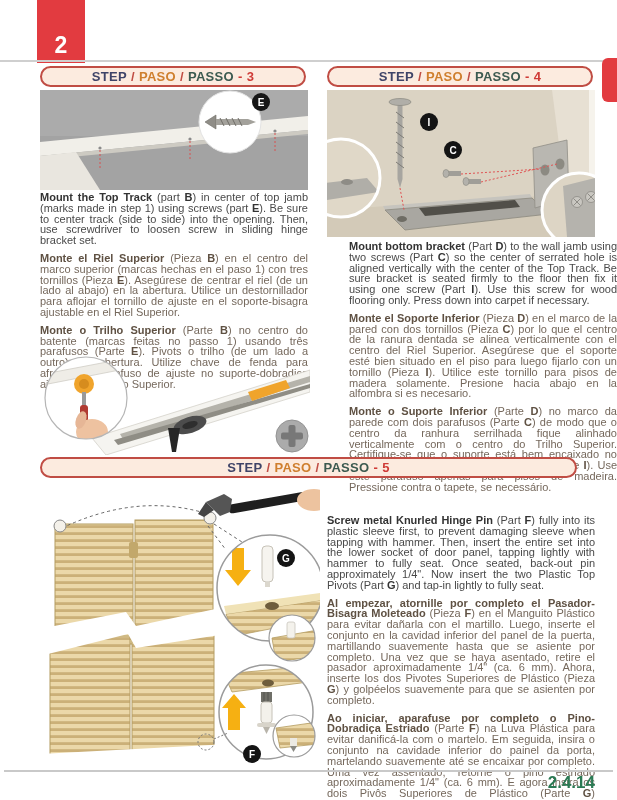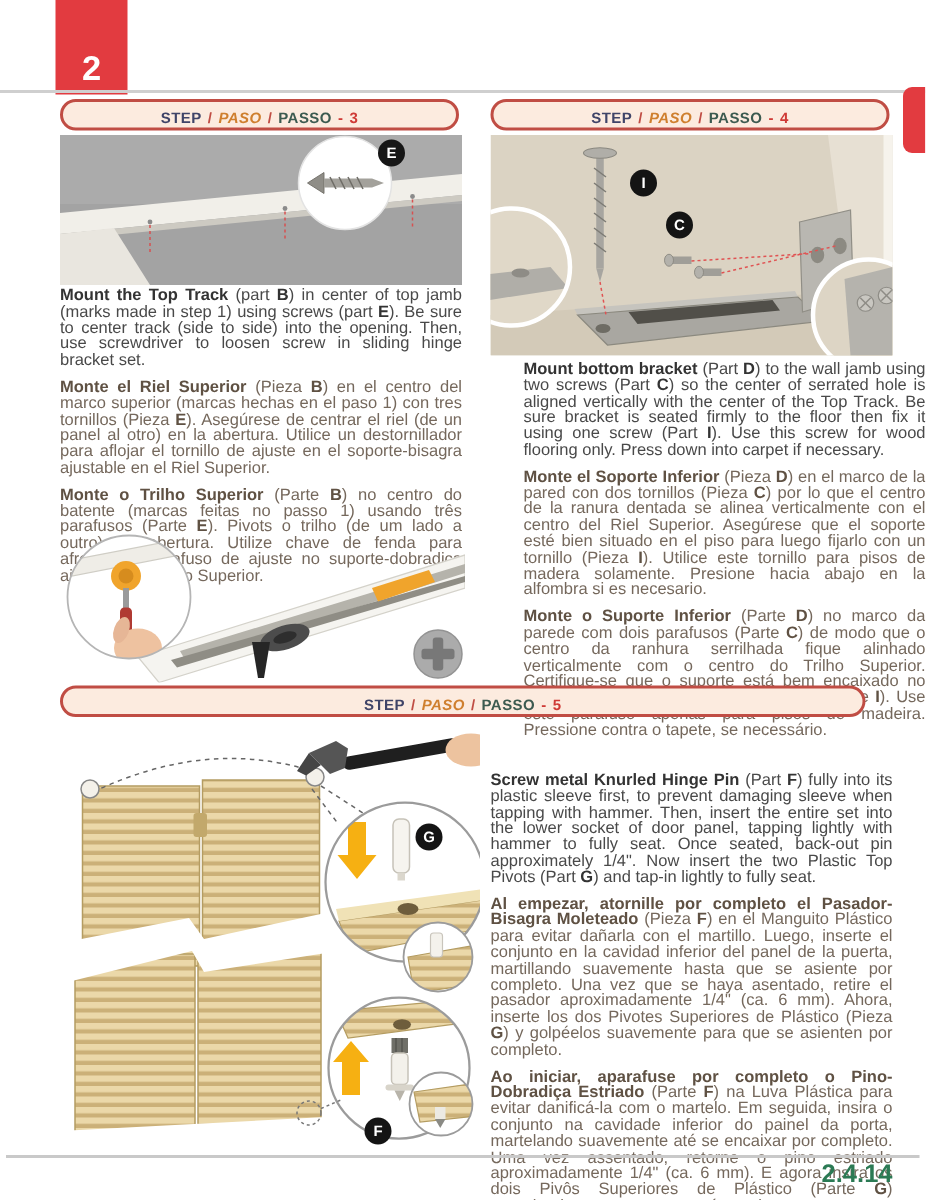--- a/index.html
+++ b/index.html
@@ -6,25 +6,25 @@
   .page{position:relative;width:617px;height:800px;background:#ffffff;overflow:hidden;
         font-family:"Liberation Sans","DejaVu Sans",sans-serif;}
   
   .section-tab{position:absolute;left:37px;top:0;width:48px;height:63px;background:#e23b40;
         display:flex;align-items:flex-end;justify-content:center;padding-bottom:6px;box-sizing:border-box;}
   .section-tab span{color:#ffffff;font-size:23px;font-weight:bold;line-height:1;}
   .top-rule{position:absolute;left:0;top:60px;width:617px;height:2px;background:#cfcfcf;}
   .edge-tab{position:absolute;right:0;top:58px;width:15px;height:44px;background:#e23b40;border-radius:6px 0 0 6px;}
   
   .pill{position:absolute;height:17px;border:2px solid #c04d44;border-radius:12px;background:#fcebdf;
-        display:flex;align-items:flex-end;justify-content:center;gap:4px;font-weight:bold;font-size:10px;letter-spacing:.3px;}
+        display:flex;align-items:center;justify-content:center;gap:4px;font-weight:bold;font-size:13px;letter-spacing:.3px;}
   .pill-3{left:40px;top:66px;width:262px;}
   .pill-4{left:327px;top:66px;width:262px;}
   .pill-5{left:40px;top:457px;width:533px;}
-  .w-step{color:#3f4468;} .sep{color:#c04d44;} .w-paso{color:#cf7f2e;font-style:italic;} .w-passo{color:#3c5a50;}
+  .w-step{color:#3f4468;} .sep{color:#c04d44;} .w-paso{color:#cf7f2e;} .w-passo{color:#3c5a50;}
   .dash{color:#cf3a36;} .num{color:#cf3a36;}
   
   .fig{position:absolute;display:block;}
   .fig3a{left:40px;top:90px;width:268px;height:100px;}
   .fig4{left:327px;top:90px;width:268px;height:147px;}
   .fig3b{left:40px;top:348px;width:270px;height:107px;}
   .fig5{left:28px;top:486px;width:292px;height:282px;}
   
   .textcol{position:absolute;width:268px;}
   .text3{left:40px;top:192px;}
@@ -164,21 +164,21 @@
       <line x1="253.5" y1="108.5" x2="246.5" y2="115.5" stroke="#8e8c86" stroke-width="1"></line>
       <circle cx="264" cy="107" r="5.5" fill="#c9c7c1" stroke="#8e8c86" stroke-width="0.8"></circle>
       <line x1="260.5" y1="103.5" x2="267.5" y2="110.5" stroke="#8e8c86" stroke-width="1"></line>
       <line x1="267.5" y1="103.5" x2="260.5" y2="110.5" stroke="#8e8c86" stroke-width="1"></line>
     </g>
     <circle cx="252" cy="120" r="37" fill="none" stroke="#ffffff" stroke-width="3"></circle>
   </svg>
 
   <div class="textcol text3">
     <p class="para en"><b>Mount the Top Track</b><span> (part </span><b>B</b><span>) in center of top jamb (marks made in step 1) using screws (part </span><b>E</b><span>). Be sure to center track (side to side) into the opening. Then, use screwdriver to loosen screw in sliding hinge bracket set.</span></p>
-    <p class="para es"><b>Monte el Riel Superior</b><span> (Pieza </span><b>B</b><span>) en el centro del marco superior (marcas hechas en el paso 1) con tres tornillos (Pieza </span><b>E</b><span>). Asegúrese de centrar el riel (de un panel al otro) en la abertura. Utilice un destornillador para aflojar el tornillo de ajuste en el soporte-bisagra ajustable en el Riel Superior.</span></p>
+    <p class="para es"><b>Monte el Riel Superior</b><span> (Pieza </span><b>B</b><span>) en el centro del marco superior (marcas hechas en el paso 1) con tres tornillos (Pieza </span><b>E</b><span>). Asegúrese de centrar el riel (de un lado al abajo) en la abertura. Utilice un destornillador para aflojar el tornillo de ajuste en el soporte-bisagra ajustable en el Riel Superior.</span></p>
     <p class="para pt"><b>Monte o Trilho Superior</b><span> (Parte </span><b>B</b><span>) no centro do batente (marcas feitas no passo 1) usando três parafusos (Parte </span><b>E</b><span>). Pivots o trilho (de um lado a outro) na abertura. Utilize chave de fenda para afrouxar o parafuso de ajuste no suporte-dobradiça ajustável no Trilho Superior.</span></p>
   </div>
 
   <div class="textcol text4">
     <p class="para en"><b>Mount bottom bracket</b><span> (Part </span><b>D</b><span>) to the wall jamb using two screws (Part </span><b>C</b><span>) so the center of serrated hole is aligned vertically with the center of the Top Track. Be sure bracket is seated firmly to the floor then fix it using one screw (Part </span><b>I</b><span>). Use this screw for wood flooring only. Press down into carpet if necessary.</span></p>
     <p class="para es"><b>Monte el Soporte Inferior</b><span> (Pieza </span><b>D</b><span>) en el marco de la pared con dos tornillos (Pieza </span><b>C</b><span>) por lo que el centro de la ranura dentada se alinea verticalmente con el centro del Riel Superior. Asegúrese que el soporte esté bien situado en el piso para luego fijarlo con un tornillo (Pieza </span><b>I</b><span>). Utilice este tornillo para pisos de madera solamente. Presione hacia abajo en la alfombra si es necesario.</span></p>
     <p class="para pt"><b>Monte o Suporte Inferior</b><span> (Parte </span><b>D</b><span>) no marco da parede com dois parafusos (Parte </span><b>C</b><span>) de modo que o centro da ranhura serrilhada fique alinhado verticalmente com o centro do Trilho Superior. Certifique-se que o suporte está bem encaixado no piso para logo fixá-lo com um parafuso (Parte </span><b>I</b><span>). Use este parafuso apenas para pisos de madeira. Pressione contra o tapete, se necessário.</span></p>
   </div>
 
   <svg class="fig fig3b" viewBox="0 0 270 107">

